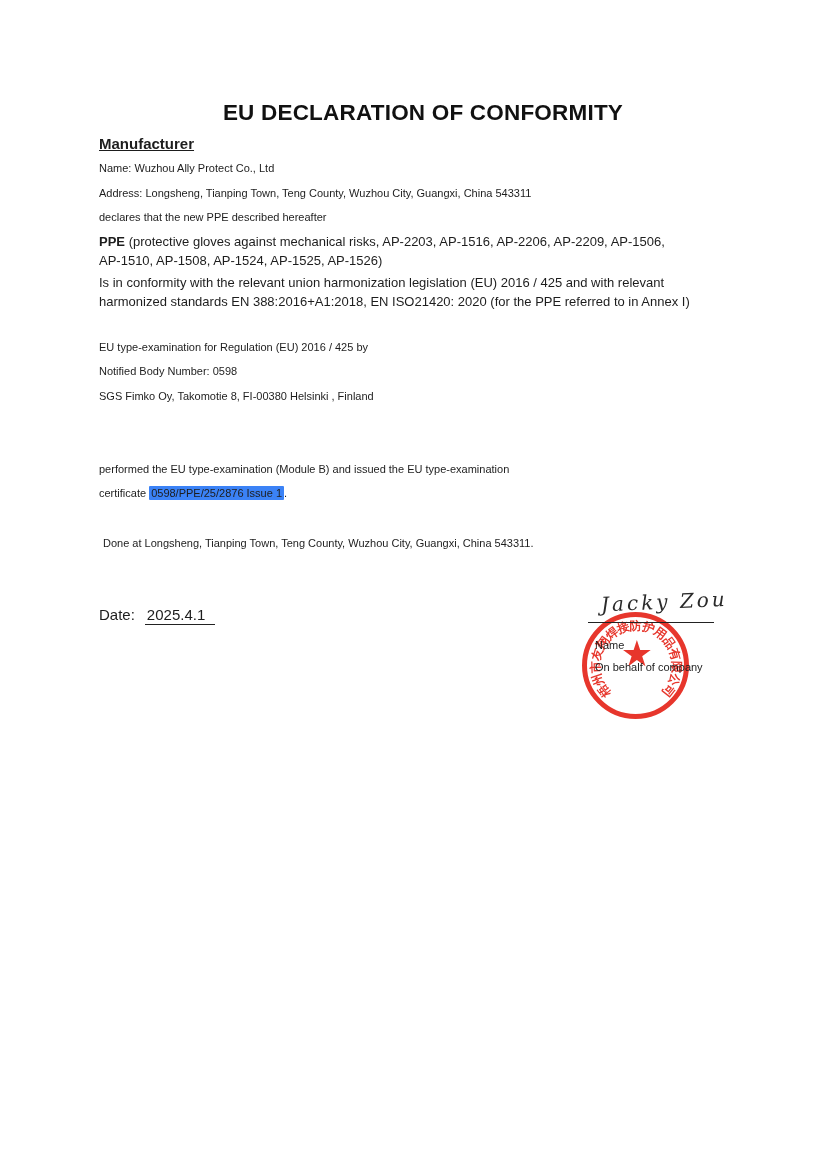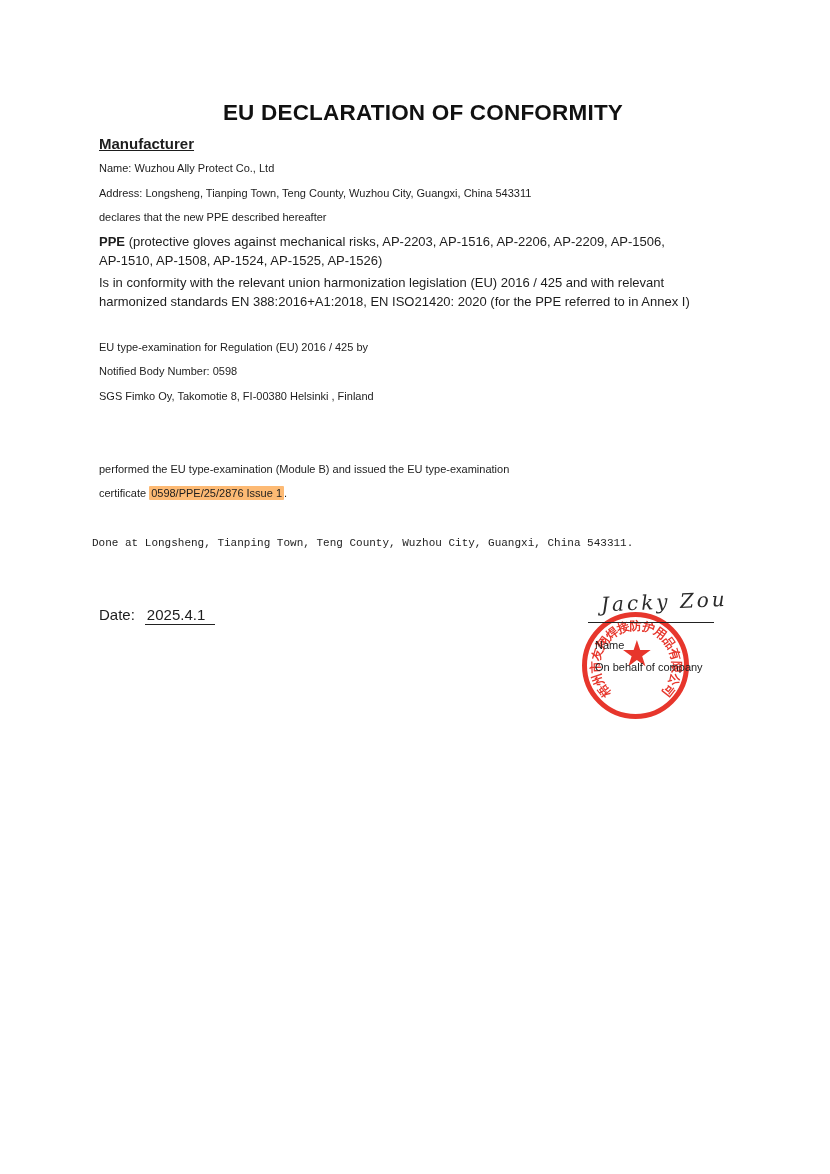--- a/index.html
+++ b/index.html
@@ -125,23 +125,23 @@
   </div>
 
   <div class="abs body-text" style="left:99px; top:338px;">EU type-examination for Regulation (EU) 2016 / 425 by</div>
 
   <div class="abs body-text" style="left:99px; top:362px;">Notified Body Number: 0598</div>
 
   <div class="abs body-text" style="left:99px; top:387px;">SGS Fimko Oy, Takomotie 8, FI-00380 Helsinki , Finland</div>
 
   <div class="abs body-text" style="left:99px; top:460px;">performed the EU type-examination (Module B) and issued the EU type-examination</div>
 
-  <div class="abs body-text" style="left:99px; top:484px;"><span>certificate </span><span class="highlight" id="cert-highlight" style="background: #fdba74;">0598/PPE/25/2876 Issue 1</span><span>.</span></div>
+  <div class="abs body-text" style="left:99px; top:484px;"><span>certificate </span><span class="highlight" id="cert-highlight" style="background: #3b82f6;">0598/PPE/25/2876 Issue 1</span><span>.</span></div>
 
-  <div class="abs body-text" style="left:92px; top:534px;font-family:Liberation Mono, monospace;">Done at Longsheng, Tianping Town, Teng County, Wuzhou City, Guangxi, China 543311.</div>
+  <div class="abs body-text" style="left:103px; top:534px;">Done at Longsheng, Tianping Town, Teng County, Wuzhou City, Guangxi, China 543311.</div>
 
   <div class="abs date-row">
     <span class="date-label">Date:</span><span class="date-value">2025.4.1</span>
   </div>
 
   <div class="abs stamp" id="stamp" style="color: rgb(229, 38, 27);">
     <div class="stamp-ring"></div>
     <div class="stamp-star">★</div>
     <div id="stamp-chars">
         <span class="stamp-char" style="transform: translate(-50%, -50%) rotate(-128deg) translateY(-40.5px);">梧</span>

